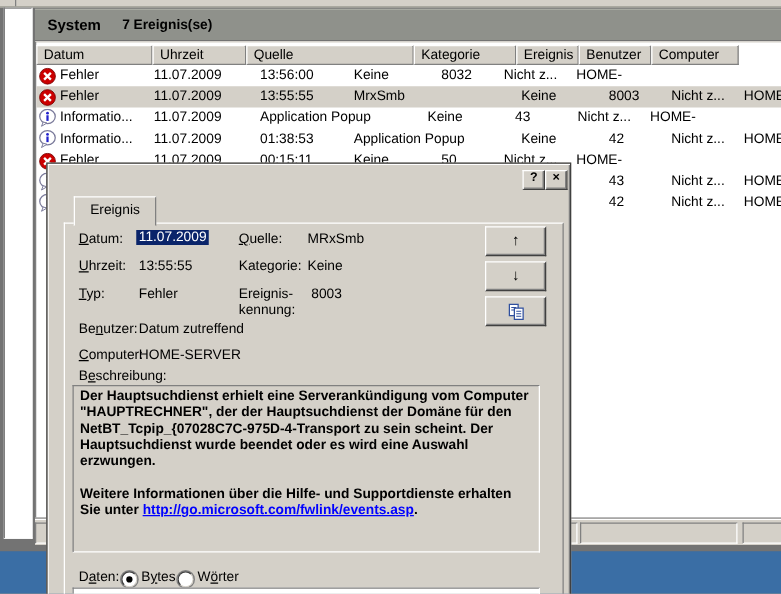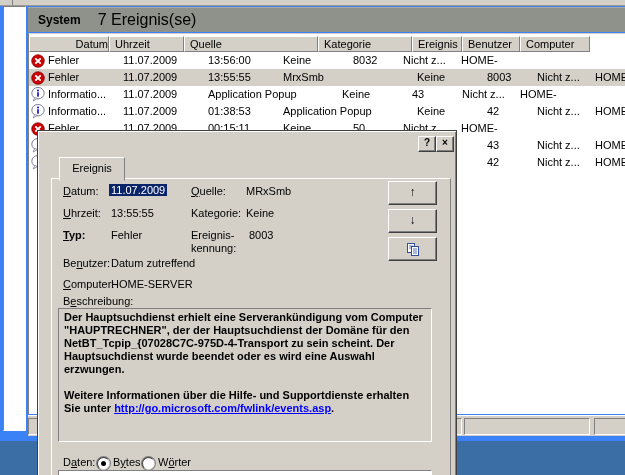--- a/index.html
+++ b/index.html
@@ -1,28 +1,28 @@
 <!DOCTYPE html>
 <html><head>
 <meta charset="utf-8">
 <style>
   html,body{margin:0;padding:0;}
-  #screen{position:relative;width:625px;height:475px;background:#3b82f6;overflow:hidden;
+  #screen{position:relative;width:625px;height:475px;background:#737373;overflow:hidden;
           font-family:"Liberation Sans","DejaVu Sans",sans-serif;font-size:11px;color:#000;}
   
   .top-strip{position:absolute;left:0;top:0;width:625px;height:5px;background:#d4d0c8;border-bottom:1px solid #9a9a91;}
   .top-strip .vline{position:absolute;left:12px;top:0;width:1px;height:5px;background:#808080;}
   
   .left-pane{position:absolute;left:3px;top:6px;width:21px;height:423px;background:#fff;
              border:1px solid;border-color:#808080 #fff #fff #808080;}
   
   .result-header{position:absolute;left:28px;top:7px;width:597px;height:24px;background:#8f918b;
                  display:flex;align-items:center;border-top:1px solid #a8aaa2;}
   .rh-name{font-weight:bold;font-size:12px;margin-left:10px;}
-  .rh-count{margin-left:17px;font-size:16px;}
+  .rh-count{margin-left:17px;font-size:11px;font-weight:bold;}
   
   .listview{position:absolute;left:28px;top:33px;width:597px;height:380px;background:#fff;overflow:hidden;
             border-left:1px solid #808080;border-top:1px solid #d4d0c8;}
   .lv-header{position:absolute;left:0;top:2px;height:16px;display:flex;}
   .lv-hcell{box-sizing:border-box;height:16px;line-height:14px;background:#d4d0c8;flex:none;
             border:1px solid;border-color:#fff #808080 #808080 #fff;padding-left:5px;overflow:hidden;white-space:nowrap;}
   .lv-rows{position:absolute;left:0;top:18px;}
   .lv-row{display:flex;height:17px;align-items:center;width:630px;}
   .lv-row.selected{background:#d4d0c8;}
   .lv-cell{box-sizing:border-box;height:17px;line-height:17px;flex:none;overflow:hidden;white-space:nowrap;padding-left:6px;}
@@ -76,24 +76,24 @@
 
   <div class="left-pane"></div>
 
   <div class="result-header">
     <span class="rh-name">System</span>
     <span class="rh-count">7 Ereignis(se)</span>
   </div>
 
   <div class="listview">
     <div class="lv-header" id="lv-header">
-        <div class="lv-hcell" style="width: 80px; text-align: right;">Datum</div>
+        <div class="lv-hcell" style="width: 93px;">Datum</div>
         <div class="lv-hcell" style="width: 75px;">Uhrzeit</div>
         <div class="lv-hcell" style="width: 134px;">Quelle</div>
-        <div class="lv-hcell" style="width: 94px;">Kategorie</div>
+        <div class="lv-hcell" style="width: 82px;">Kategorie</div>
         <div class="lv-hcell" style="width: 50px;">Ereignis</div>
         <div class="lv-hcell" style="width: 58px;">Benutzer</div>
         <div class="lv-hcell" style="width: 70px;">Computer</div>
       </div>
     <div class="lv-rows" id="lv-rows">
         <div class="lv-row">
           <div class="lv-cell cell-typ" style="width: 88px;">
             <svg width="14" height="14" viewBox="0 0 14 14">
               <circle cx="7" cy="7" r="6.3" fill="#cc0000" stroke="#7a0000" stroke-width="0.7"></circle>
               <path d="M4.3 4.3 L9.7 9.7 M9.7 4.3 L4.3 9.7" stroke="#fff" stroke-width="1.9"></path>
@@ -230,21 +230,21 @@
     <span class="fld" style="left:25px;top:54px;"><u>D</u>atum:</span>
     <span class="fld sel-value" style="left:71px;top:53px;">11.07.2009</span>
     <span class="fld" style="left:153px;top:54px;"><u>Q</u>uelle:</span>
     <span class="fld" style="left:208px;top:54px;">MRxSmb</span>
 
     <span class="fld" style="left:25px;top:76px;"><u>U</u>hrzeit:</span>
     <span class="fld" style="left:73px;top:76px;">13:55:55</span>
     <span class="fld" style="left:153px;top:76px;">Kate<u>g</u>orie:</span>
     <span class="fld" style="left:208px;top:76px;">Keine</span>
 
-    <span class="fld" style="left:25px;top:98px;font-weight:bold;"><u>T</u>yp:</span>
+    <span class="fld" style="left:25px;top:98px;"><u>T</u>yp:</span>
     <span class="fld" style="left:73px;top:98px;">Fehler</span>
     <span class="fld" style="left:153px;top:98px;">Ereignis-</span>
     <span class="fld" style="left:153px;top:111px;">kennung:</span>
     <span class="fld" style="left:211px;top:98px;">8003</span>
 
     <span class="fld" style="left:25px;top:126px;">Be<u>n</u>utzer:</span>
     <span class="fld" style="left:73px;top:126px;">Datum zutreffend</span>
 
     <span class="fld" style="left:25px;top:147px;text-align:center;"><u>C</u>omputer:</span>
     <span class="fld" style="left:73px;top:147px;">HOME-SERVER</span>

